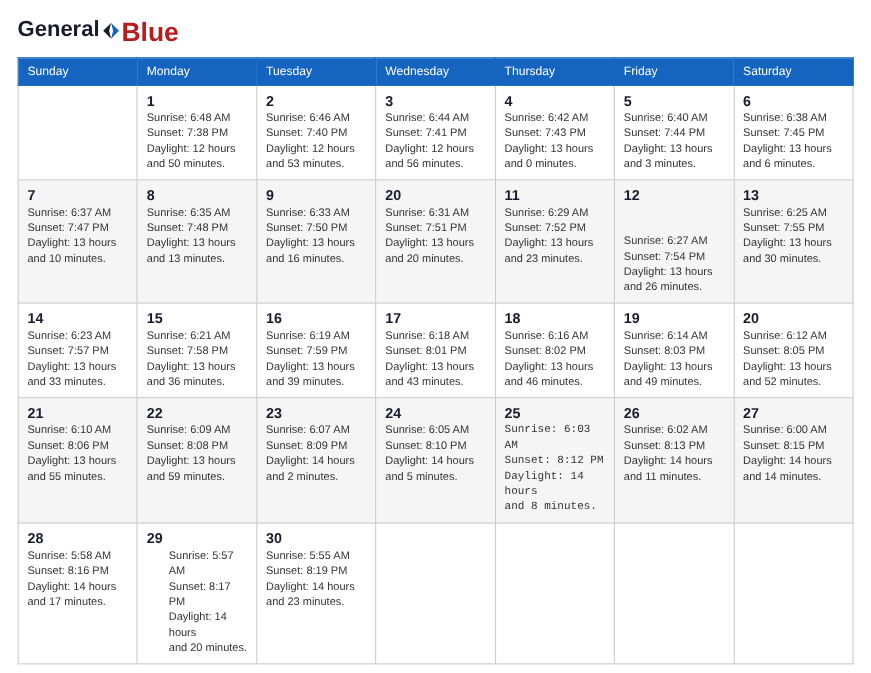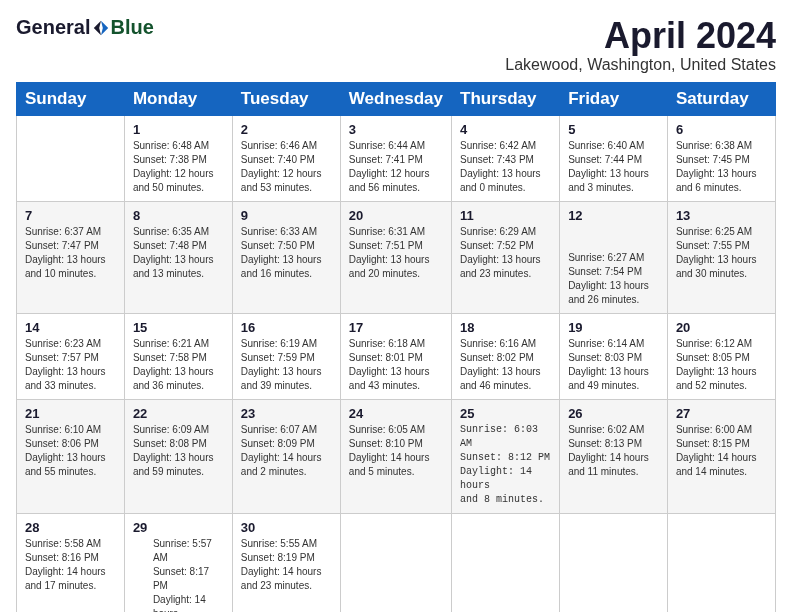--- a/index.html
+++ b/index.html
@@ -23,23 +23,23 @@
     .logo-text {
       display: flex;
       align-items: center;
     }
     .logo-general {
       font-size: 20px;
       font-weight: bold;
       color: #1a1a2e;
     }
     .logo-blue {
-      font-size: 20px;
+      font-size: 24px;
       font-weight: bold;
-      color: #14532d;
+      color: #b91c1c;
     }
     .logo-icon {
       width: 18px;
       height: 18px;
       margin-left: 2px;
     }
     .title-area {
       text-align: right;
     }
     .month-title {
@@ -53,22 +53,22 @@
       color: #333;
     }
     .calendar {
       width: 100%;
       border-collapse: collapse;
       border: 1px solid #ccc;
     }
     .calendar th {
       background-color: #1565c0;
       color: #fff;
-      font-size: 17px;
-      font-weight: bold;
+      font-size: 11px;
+      font-weight: normal;
       padding: 6px 8px;
       text-align: left;
       border: 1px solid #1565c0;
     }
     .calendar td {
       vertical-align: top;
       padding: 6px 8px;
       border: 1px solid #ccc;
       font-size: 10.5px;
       color: #333;
@@ -107,24 +107,20 @@
   <div class="logo">
     <div class="logo-text">
       <span class="logo-general">General</span>
       <svg class="logo-icon" viewBox="0 0 20 20">
         <polygon points="10,2 18,10 10,18 12,10" fill="#1565c0"></polygon>
         <polygon points="10,2 2,10 10,18 8,10" fill="#1a1a2e"></polygon>
       </svg>
     </div>
     <span class="logo-blue">Blue</span>
   </div>
-  <div class="title-area">
-    <div class="month-title">April 2024</div>
-    <div class="location-title">Lakewood, Washington, United States</div>
-  </div>
 </div>
 
 <table class="calendar">
   <thead>
     <tr>
     <th>Sunday</th>
         <th>Monday</th>
         <th>Tuesday</th>
         <th>Wednesday</th>
         <th>Thursday</th>

